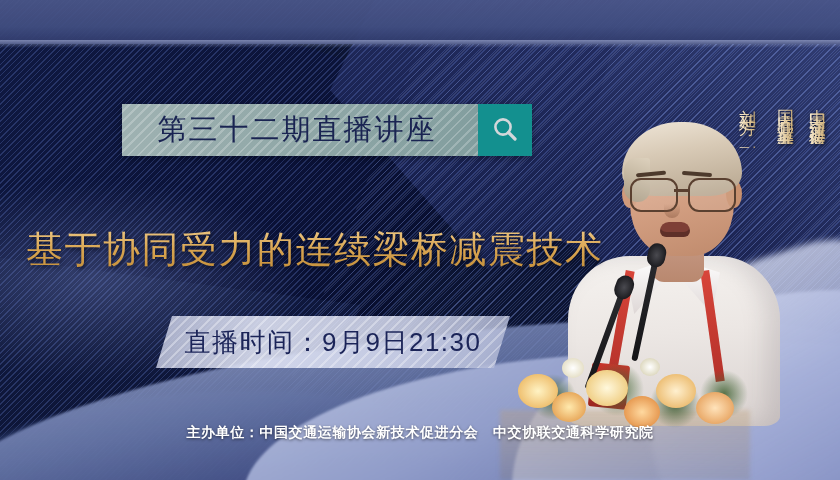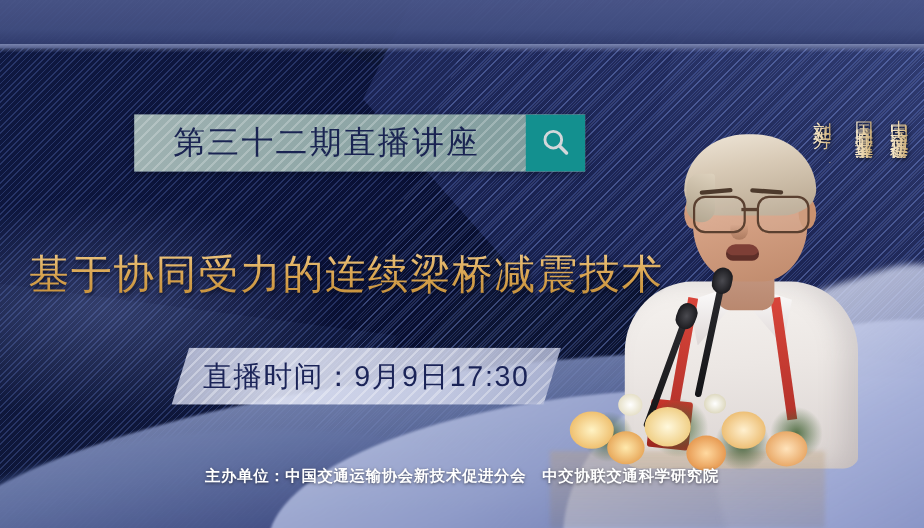--- a/index.html
+++ b/index.html
@@ -469,21 +469,21 @@
       <svg width="30" height="30" viewBox="0 0 30 30">
         <circle cx="13" cy="12" r="7.6" fill="none" stroke="#d3d7da" stroke-width="2.6"></circle>
         <line x1="18.5" y1="17.5" x2="25" y2="24" stroke="#d3d7da" stroke-width="3.2" stroke-linecap="round"></line>
       </svg>
     </div>
   </div>
 
   <div class="headline">基于协同受力的连续梁桥减震技术</div>
 
   <div class="timebox">
-    <span class="timebox-text">直播时间：9月9日17:30</span>
+    <span class="timebox-text">直播时间：9月9日21:30</span>
   </div>
 
   <div class="vblock vcol-company">中国交通建设股份有限公司</div>
   <div class="vblock vcol-dept">国内直营业务事业部总工办</div>
   <div class="vblock vcol-person">刘延芳　副主任</div>
 
   <div class="organizer">主办单位：中国交通运输协会新技术促进分会　中交协联交通科学研究院</div>
 
 </div>
 

